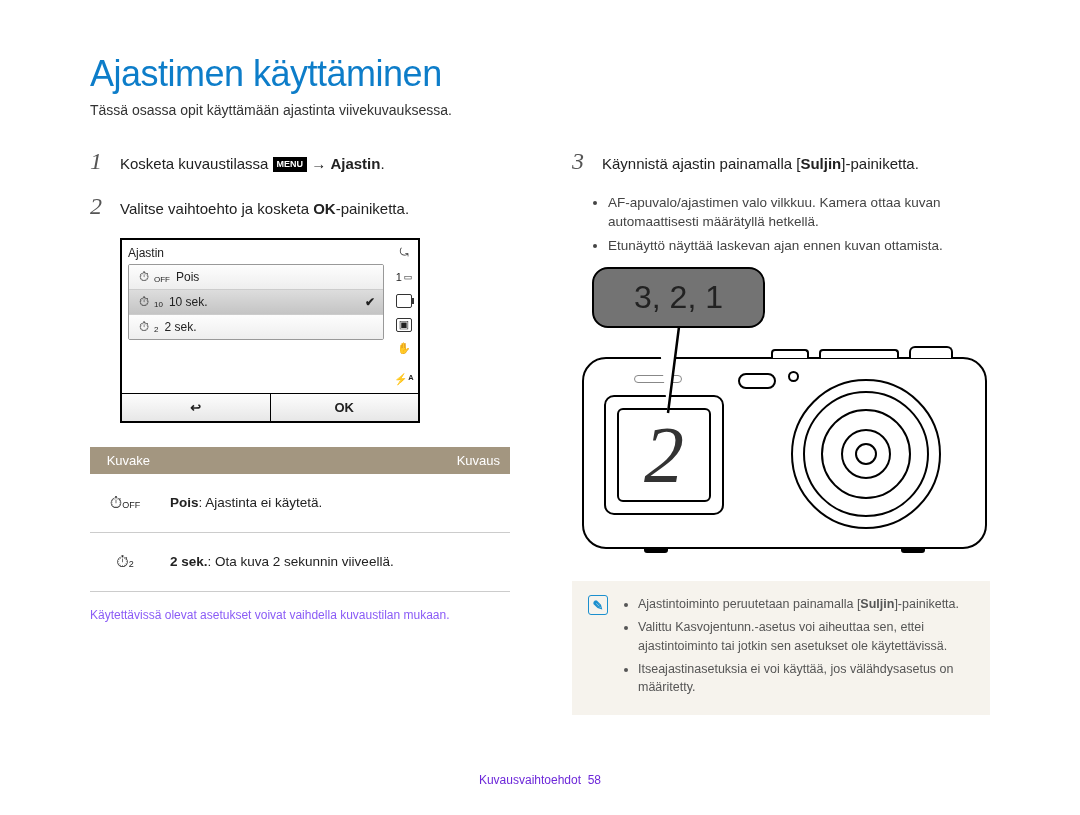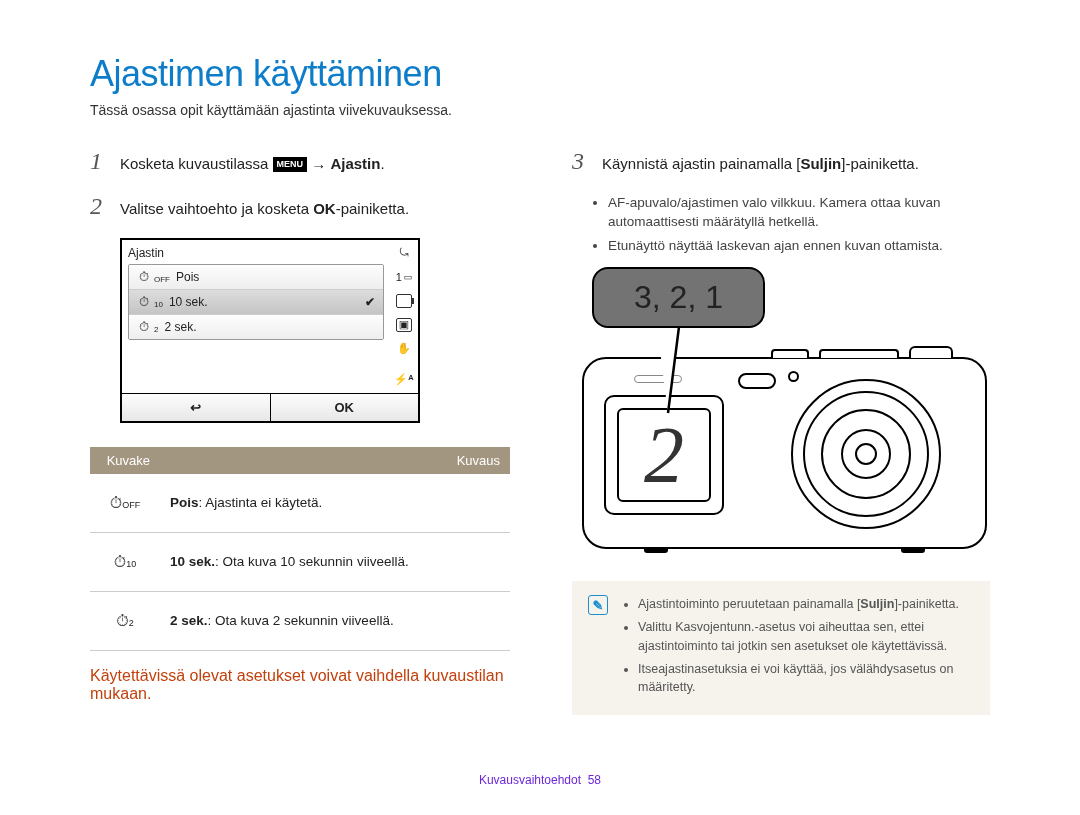--- a/index.html
+++ b/index.html
@@ -141,22 +141,22 @@
   }
   .desc-table th:first-child{ width:70px;}
   .desc-table td {
     padding: 20px 10px;
     border-bottom: 1px solid #ccc;
     vertical-align: middle;
   }
   .desc-table td:first-child{ text-align:center; font-size:16px;}
   .footnote {
     margin: 16px 0 0 0;
-    font-size: 16px;
-    color: #c2410c;
+    font-size: 12px;
+    color: #8b5cf6;
   }
 
   
   .camera-wrap { position:relative; margin:12px 0 24px 10px; height:290px;}
   .bubble {
     position:absolute; top:0; left:10px;
     border:2.5px solid #000; border-radius:16px;
     padding: 10px 40px;
     font-size:32px; font-weight:400;
     background:#737373;
@@ -304,24 +304,20 @@
           <th>Kuvake</th>
           <th>Kuvaus</th>
         </tr>
       </thead>
       <tbody>
         <tr>
           <td><span>⏱</span><span class="sub" style="font-size:9px;">OFF</span></td>
           <td><b>Pois</b><span>: Ajastinta ei käytetä.</span></td>
         </tr>
         <tr>
-          <td><span>⏱</span><span class="sub" style="font-size:9px;">10</span></td>
-          <td><b>10 sek.</b><span>: Ota kuva 10 sekunnin viiveellä.</span></td>
-        </tr>
-        <tr>
           <td><span>⏱</span><span class="sub" style="font-size:9px;">2</span></td>
           <td><b>2 sek.</b><span>: Ota kuva 2 sekunnin viiveellä.</span></td>
         </tr>
       </tbody>
     </table>
 
     <p class="footnote">Käytettävissä olevat asetukset voivat vaihdella kuvaustilan mukaan.</p>
   </div>
 
   <div class="col">

